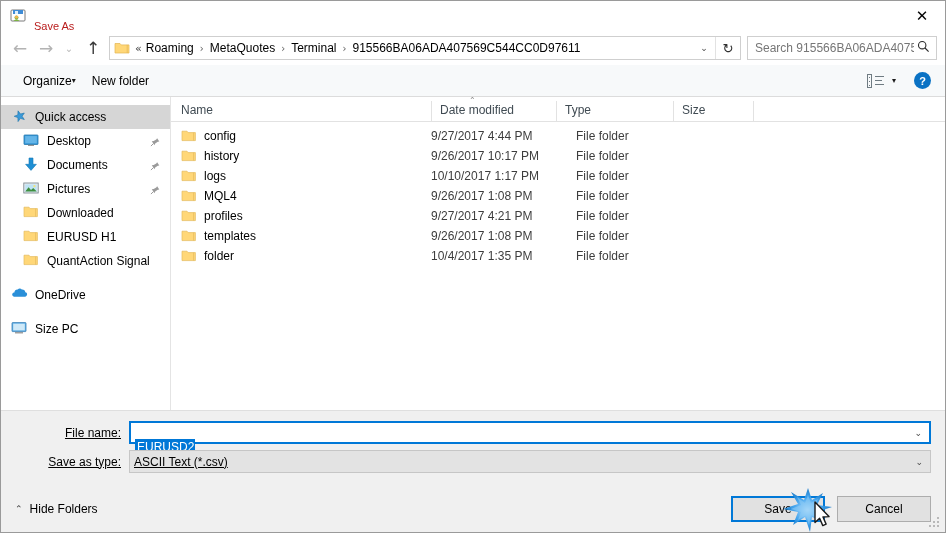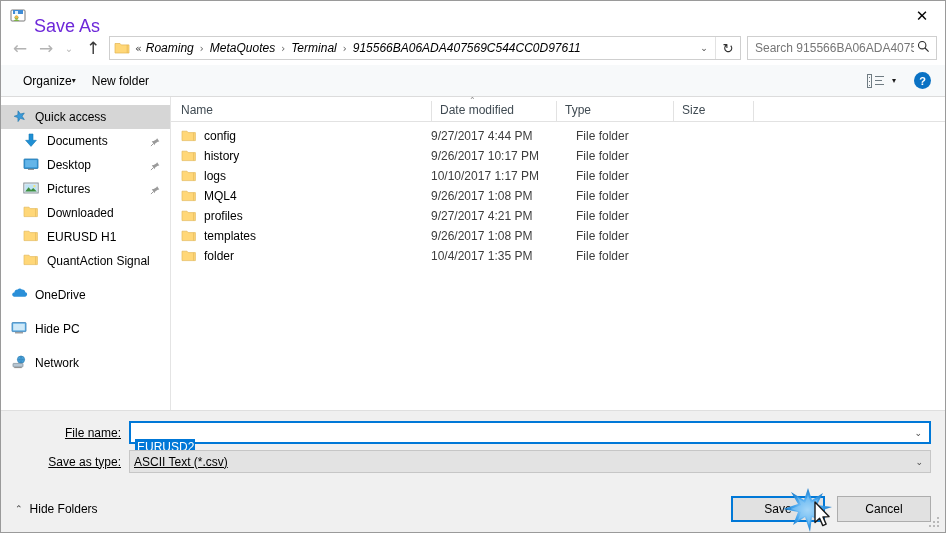--- a/index.html
+++ b/index.html
@@ -29,22 +29,22 @@
     align-items: center;
     flex: none;
     position: relative;
   }
   .titlebar .t-icon {
     width: 16px; height: 16px;
     margin-left: 9px; margin-right: 8px;
     flex: none; position: relative;
   }
   .titlebar .t-title {
-    font-size: 18px;
-    color: #6d28d9;
+    font-size: 11px;
+    color: #b91c1c;
     margin-top: 20px;
   }
   .win-close {
     position: absolute; right: 0; top: 0;
     width: 46px; height: 30px;
     display: flex; align-items: center; justify-content: center;
     font-size: 15px; color: #000;
     font-family: "DejaVu Sans", sans-serif;
     line-height: 1;
   }
@@ -85,21 +85,20 @@
     overflow: hidden;
     white-space: nowrap;
   }
   .crumb-folder {
     width: 16px; height: 14px; flex: none; margin-right: 3px;
     position: relative;
   }
   .crumb {
     font-size: 12px; color: #000; padding: 0 3px;
     white-space: nowrap;
-    font-style: italic;
   }
   .crumb-sep {
     color: #606060; font-size: 10px; padding: 0 3px;
     font-family: "DejaVu Sans", sans-serif;
   }
   .crumb-sep.dbl { color: #404040; font-size: 11px; padding: 0 1px 0 2px; }
   .addr-chev {
     width: 22px; height: 22px; flex: none;
     display: flex; align-items: center; justify-content: center;
     color: #4a4a4a; font-size: 9px;
@@ -367,53 +366,53 @@
         <span class="s-ico">
           <svg width="16" height="16" viewBox="0 0 16 16">
             <path d="M8.6 1.6 L10 5.4 L13.9 5.6 L10.8 8 L11.9 11.8 L8.6 9.5 L5.3 11.8 L6.4 8 L3.3 5.6 L7.2 5.4 Z" fill="#3a9ad9" stroke="#2176ad" stroke-width="0.6" transform="rotate(-18 8.6 6.7)"></path>
           </svg>
         </span>
         <span class="s-lbl">Quick access</span>
       </div>
 
       <div class="side-row">
         <span class="s-ico">
+          <svg width="16" height="14" viewBox="0 0 16 14">
+            <rect x="1" y="2" width="14" height="9.5" rx="0.6" fill="#3a9ad9" stroke="#2176ad" stroke-width="0.8"></rect>
+            <rect x="2.2" y="3.1" width="11.6" height="7" fill="#64b5e8"></rect>
+            <rect x="5" y="11.8" width="6" height="1" fill="#7d7d7d"></rect>
+          </svg>
+        </span>
+        <span class="s-lbl">Desktop</span>
+        <span class="pin">
+          <svg width="10" height="10" viewBox="0 0 10 10">
+            <path d="M6.4 0.8 L9.2 3.6 L7.8 4.2 L5.6 6.4 L5.2 8.2 L1.8 4.8 L3.6 4.4 L5.8 2.2 Z" fill="#9a9a9a" transform="rotate(12 5 4.5)"></path>
+            <line x1="3.4" y1="6.6" x2="0.9" y2="9.1" stroke="#9a9a9a" stroke-width="1"></line>
+          </svg>
+        </span>
+      </div>
+
+      <div class="side-row">
+        <span class="s-ico">
           <svg width="16" height="15" viewBox="0 0 16 15">
             <path d="M6 1 h4 v6.3 h3.4 L8 13.4 L2.6 7.3 H6 Z" fill="#1f8fd4" stroke="#1678b5" stroke-width="0.6"></path>
           </svg>
         </span>
         <span class="s-lbl">Documents</span>
         <span class="pin">
           <svg width="10" height="10" viewBox="0 0 10 10">
             <path d="M6.4 0.8 L9.2 3.6 L7.8 4.2 L5.6 6.4 L5.2 8.2 L1.8 4.8 L3.6 4.4 L5.8 2.2 Z" fill="#9a9a9a" transform="rotate(12 5 4.5)"></path>
             <line x1="3.4" y1="6.6" x2="0.9" y2="9.1" stroke="#9a9a9a" stroke-width="1"></line>
           </svg>
         </span>
       </div>
 
       <div class="side-row">
         <span class="s-ico">
           <svg width="16" height="14" viewBox="0 0 16 14">
-            <rect x="1" y="2" width="14" height="9.5" rx="0.6" fill="#3a9ad9" stroke="#2176ad" stroke-width="0.8"></rect>
-            <rect x="2.2" y="3.1" width="11.6" height="7" fill="#64b5e8"></rect>
-            <rect x="5" y="11.8" width="6" height="1" fill="#7d7d7d"></rect>
-          </svg>
-        </span>
-        <span class="s-lbl">Desktop</span>
-        <span class="pin">
-          <svg width="10" height="10" viewBox="0 0 10 10">
-            <path d="M6.4 0.8 L9.2 3.6 L7.8 4.2 L5.6 6.4 L5.2 8.2 L1.8 4.8 L3.6 4.4 L5.8 2.2 Z" fill="#9a9a9a" transform="rotate(12 5 4.5)"></path>
-            <line x1="3.4" y1="6.6" x2="0.9" y2="9.1" stroke="#9a9a9a" stroke-width="1"></line>
-          </svg>
-        </span>
-      </div>
-
-      <div class="side-row">
-        <span class="s-ico">
-          <svg width="16" height="14" viewBox="0 0 16 14">
             <rect x="0.8" y="2" width="14.4" height="10" fill="#e9eef1" stroke="#7e8a92" stroke-width="0.9"></rect>
             <rect x="2.2" y="3.4" width="11.6" height="7.2" fill="#bfe3f5"></rect>
             <path d="M2.2 10.6 L5.6 6.2 L8 9 L10.2 7 L13.8 10.6 Z" fill="#3f8f3f"></path>
             <circle cx="11.4" cy="5.2" r="1.1" fill="#f5e37a"></circle>
           </svg>
         </span>
         <span class="s-lbl">Pictures</span>
         <span class="pin">
           <svg width="10" height="10" viewBox="0 0 10 10">
             <path d="M6.4 0.8 L9.2 3.6 L7.8 4.2 L5.6 6.4 L5.2 8.2 L1.8 4.8 L3.6 4.4 L5.8 2.2 Z" fill="#9a9a9a" transform="rotate(12 5 4.5)"></path>
@@ -469,36 +468,25 @@
       <div class="side-gap"></div>
 
       <div class="side-row toplvl">
         <span class="s-ico">
           <svg width="17" height="14" viewBox="0 0 17 14">
             <rect x="1" y="1.6" width="14" height="9" rx="0.6" fill="#5fb0e5" stroke="#3a7fb5" stroke-width="0.8"></rect>
             <rect x="2.2" y="2.7" width="11.6" height="6.6" fill="#cfe9f8"></rect>
             <rect x="4" y="11.2" width="8" height="1.2" fill="#8a8a8a"></rect>
           </svg>
         </span>
-        <span class="s-lbl">Hide PC</span>
+        <span class="s-lbl">Size PC</span>
       </div>
 
       <div class="side-gap"></div>
 
-      <div class="side-row toplvl">
-        <span class="s-ico">
-          <svg width="17" height="14" viewBox="0 0 17 14">
-            <circle cx="10" cy="4.6" r="3.6" fill="#4aa3dc" stroke="#2e7db0" stroke-width="0.7"></circle>
-            <path d="M6.5 4.6 h7 M10 1 q2.4 3.6 0 7.2 M10 1 q-2.4 3.6 0 7.2" stroke="#2e7db0" stroke-width="0.5" fill="none"></path>
-            <rect x="2" y="8.4" width="10" height="3.4" rx="0.5" fill="#b7c6d2" stroke="#7b8b98" stroke-width="0.7"></rect>
-            <rect x="3.2" y="12.1" width="7.6" height="1" fill="#8a8a8a"></rect>
-          </svg>
-        </span>
-        <span class="s-lbl">Network</span>
-      </div>
     </div>
 
     <div class="filepane">
       <div class="colhead">
         <div class="ch first" style="width:260px">Name</div>
         <div class="ch" style="width:125px">Date modified</div>
         <div class="ch" style="width:117px">Type</div>
         <div class="ch" style="width:80px">Size</div>
         <div class="ch" style="width:50px"></div>
         <div class="sortcaret">⌃</div>

